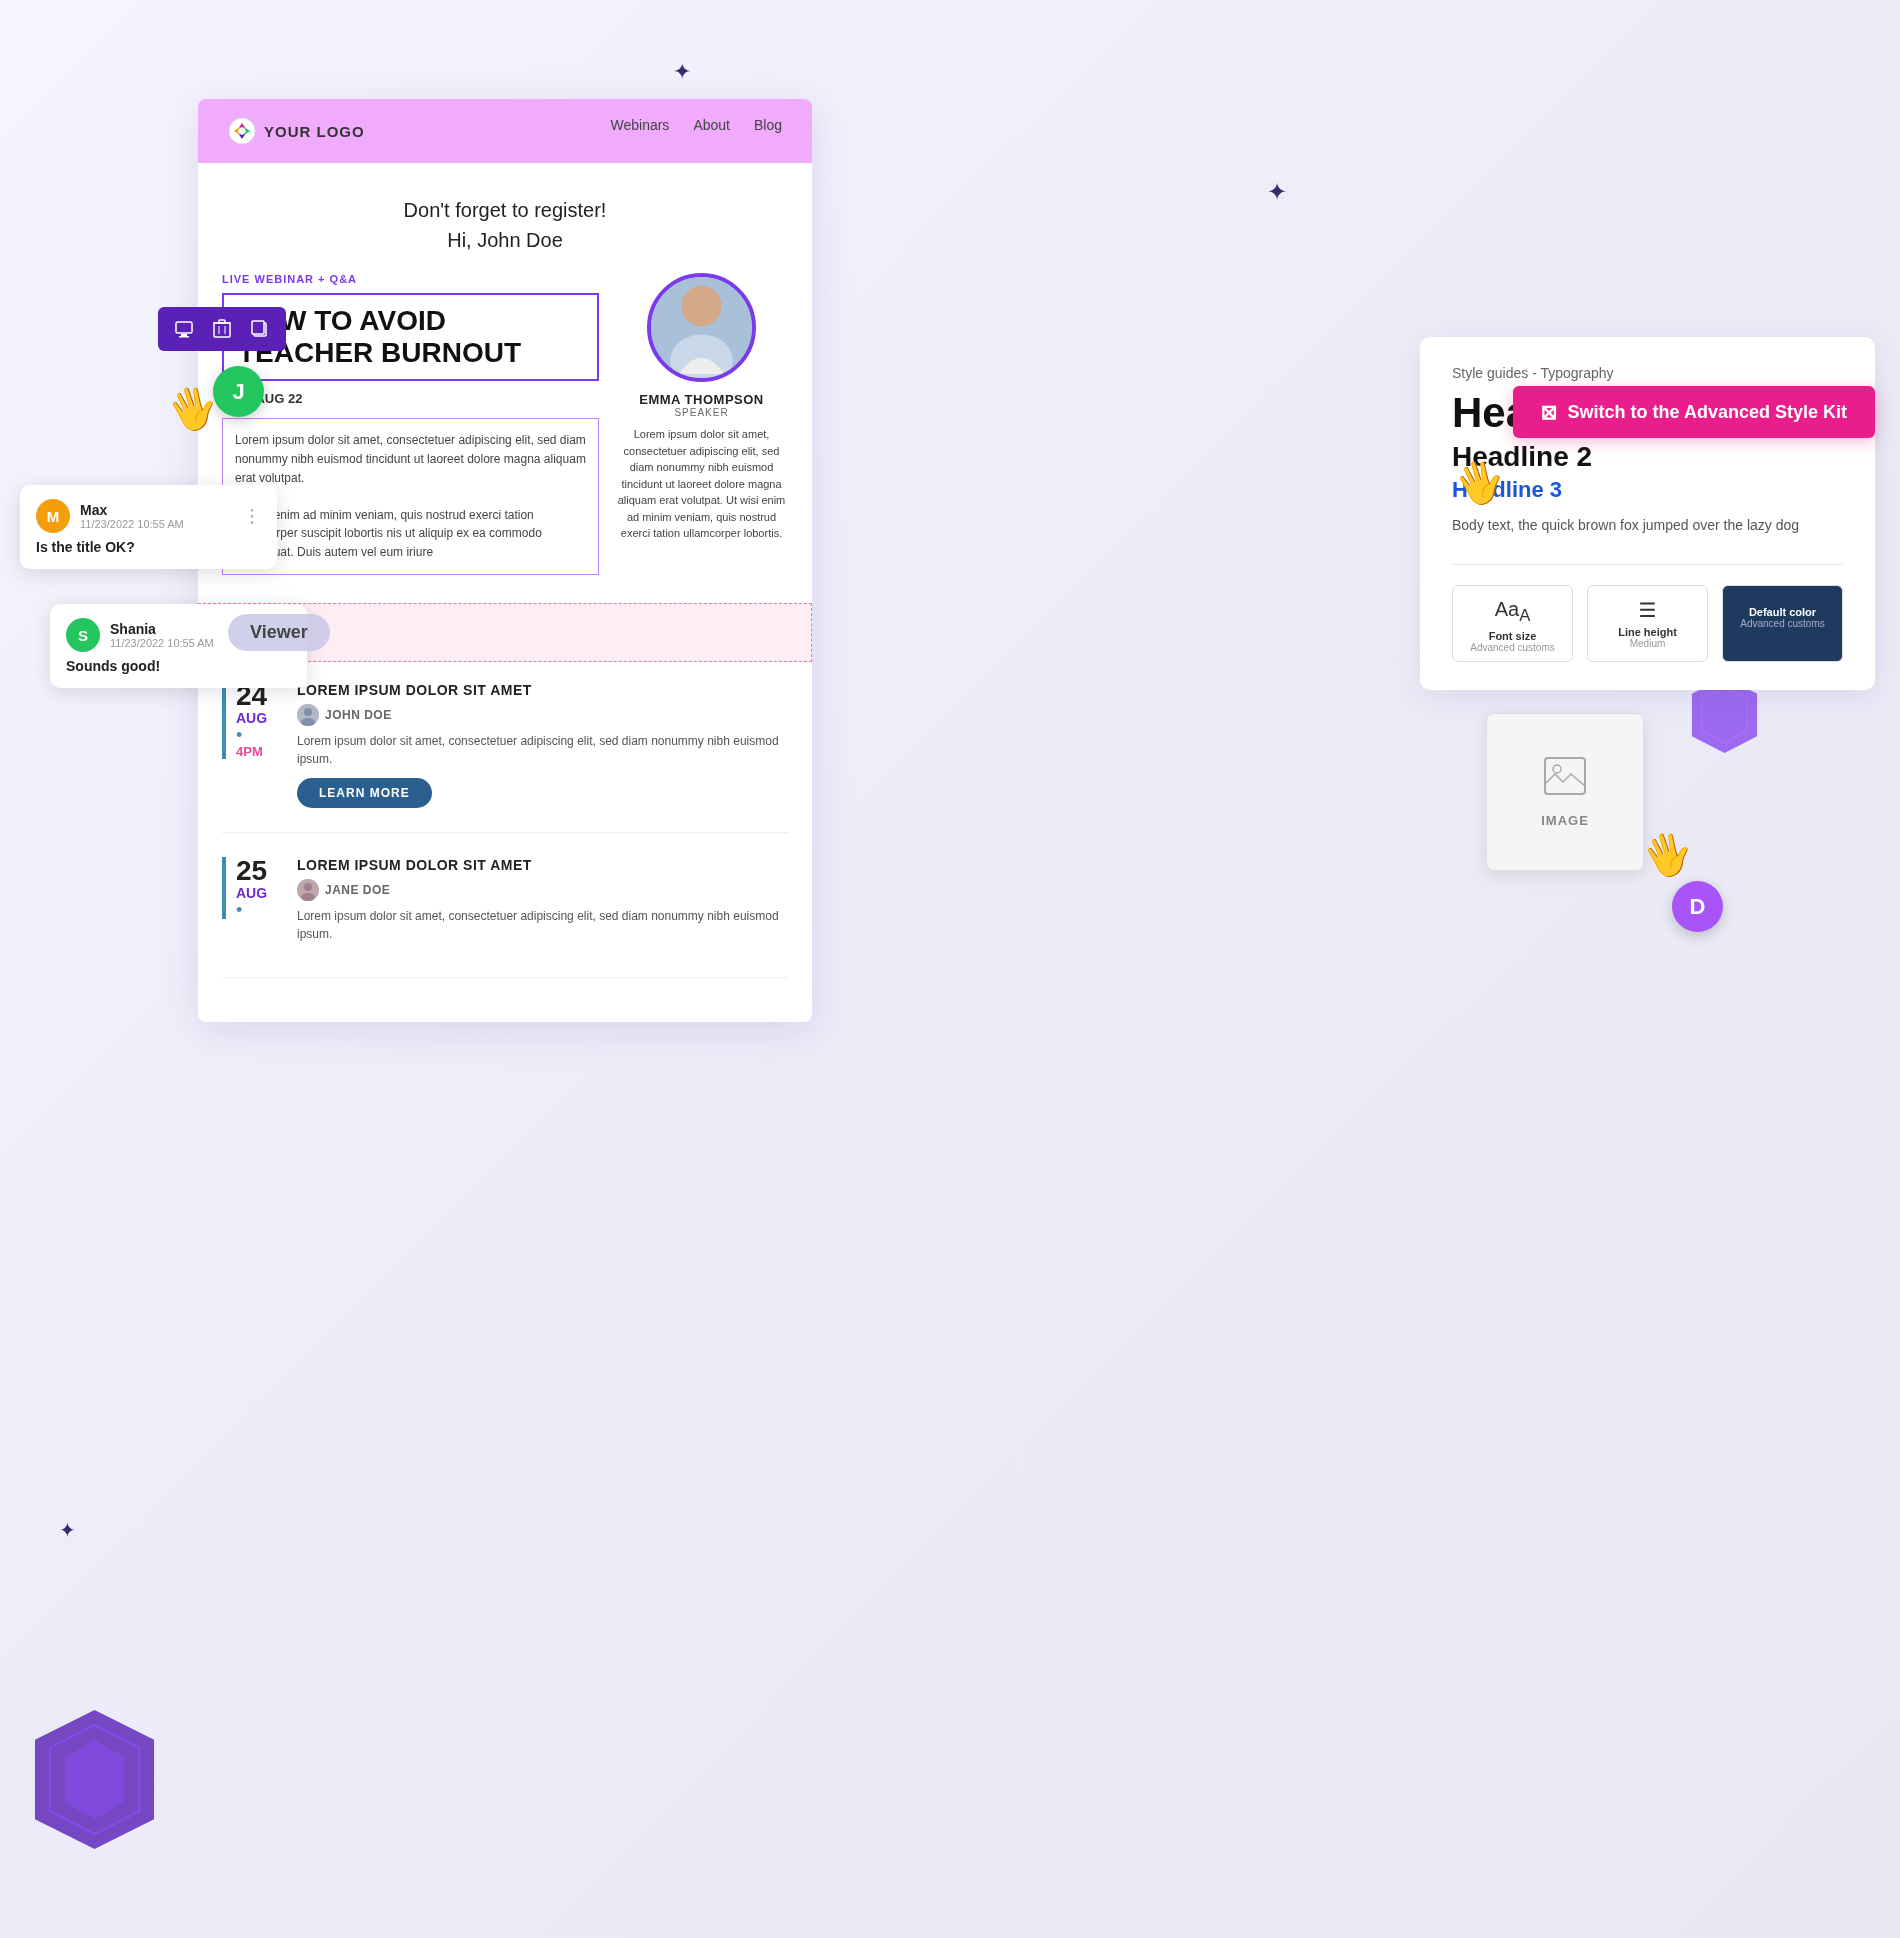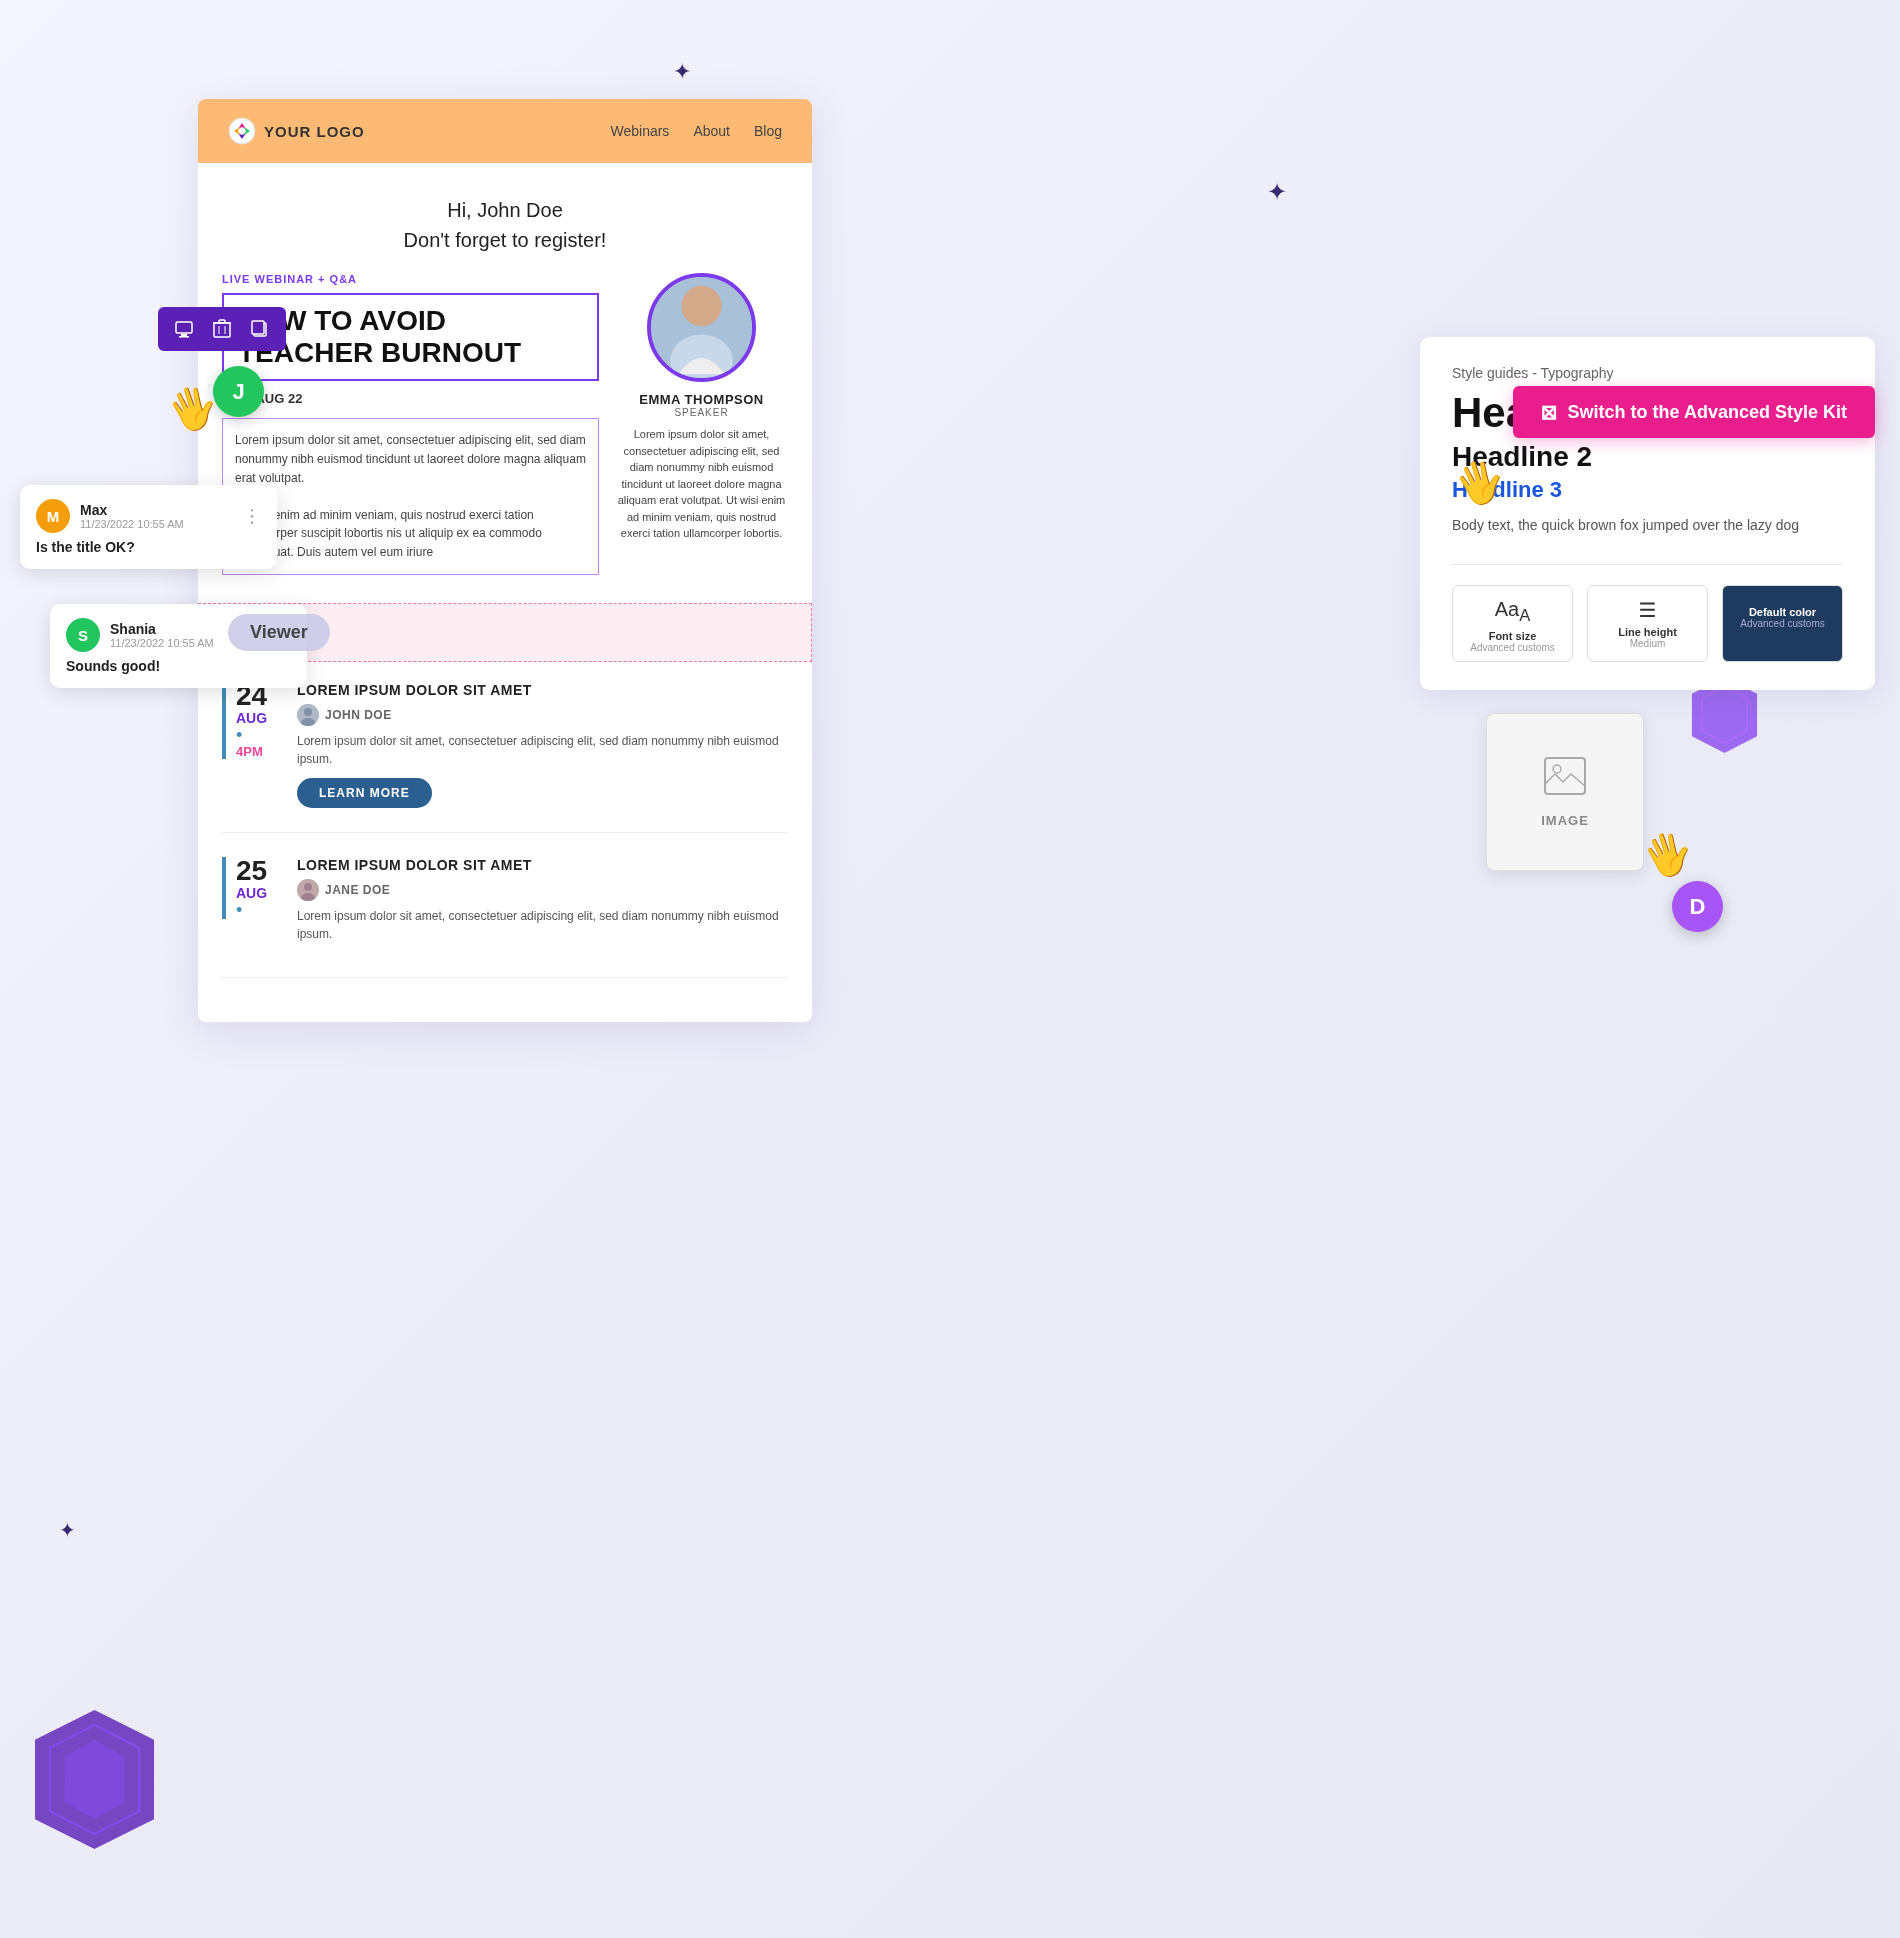--- a/index.html
+++ b/index.html
@@ -38,24 +38,23 @@
       width: 614px;
       background: #fff;
       border-radius: 8px;
       box-shadow: 0 8px 40px rgba(60,40,120,0.13);
       overflow: hidden;
       z-index: 5;
     }
 
     
     .email-nav {
-      background: #fdba74;
+      background: #f0abfc;
       padding: 18px 30px;
       display: flex;
-      align-items: center;
       justify-content: space-between;
     }
     .email-logo {
       display: flex;
       align-items: center;
       gap: 8px;
       font-weight: 700;
       font-size: 15px;
       color: #333;
       letter-spacing: 1px;
@@ -614,22 +613,22 @@
         <span>YOUR LOGO</span>
       </div>
       <div class="email-nav-links">
         <span>Webinars</span>
         <span>About</span>
         <span>Blog</span>
       </div>
     </div>
 
     <div class="email-greeting">
+      <div>Don't forget to register!</div>
       <div>Hi, John Doe</div>
-      <div>Don't forget to register!</div>
     </div>
 
     <div class="email-content">
       <div class="email-two-col">
 
         <div class="email-left">
           <div class="live-badge">LIVE WEBINAR + Q&amp;A</div>
           <div class="webinar-title-box">
             <h2>HOW TO AVOID TEACHER BURNOUT</h2>
           </div>

